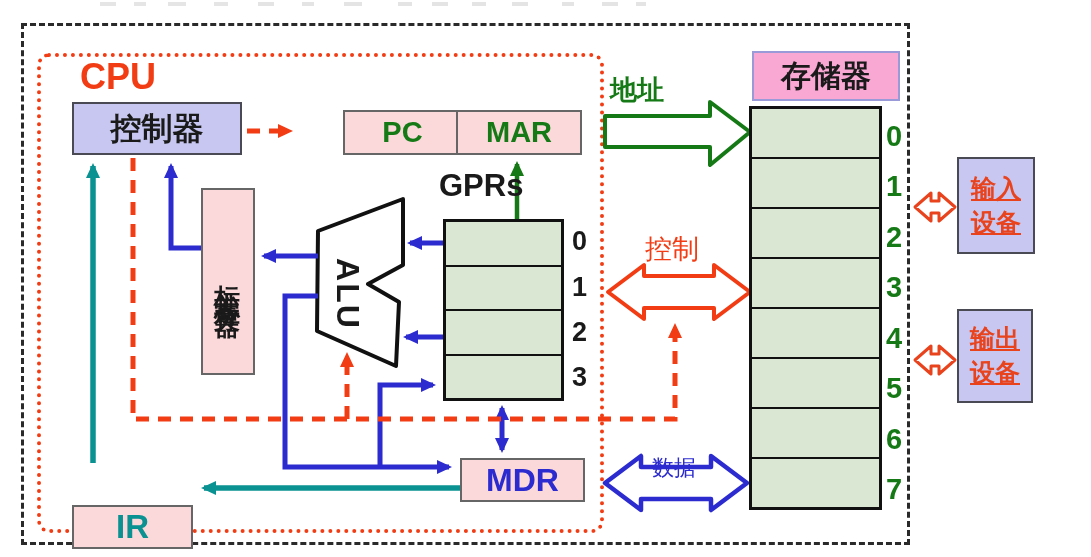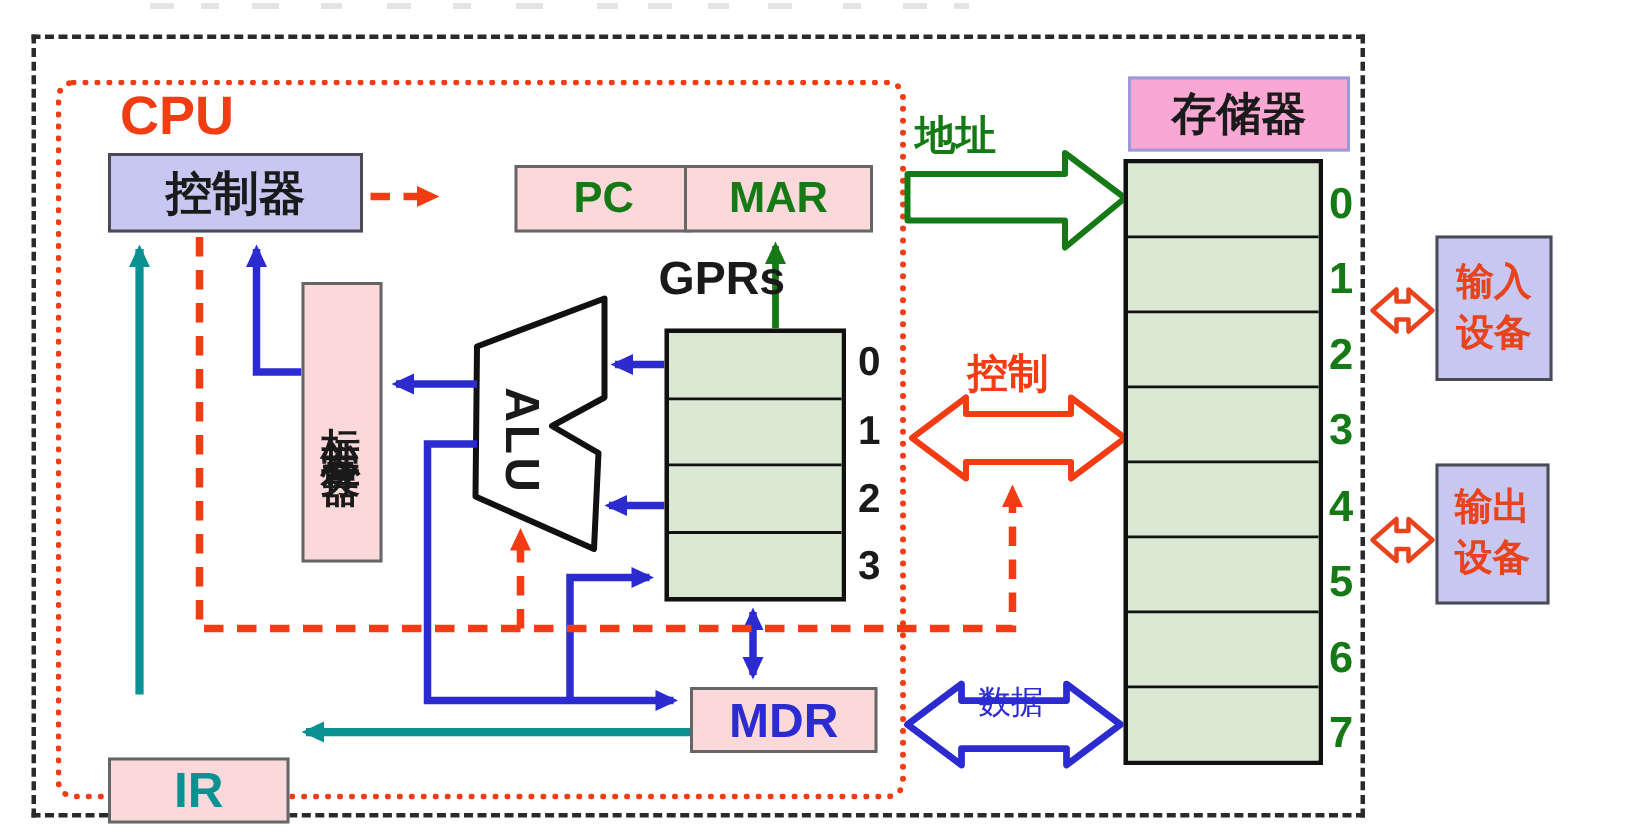--- a/index.html
+++ b/index.html
@@ -10,21 +10,21 @@
        font-weight:bold;}
   .lavender{background:#c7c7f1;border:2px solid #4a4a55;}
   .pink{background:#fbd9da;border:2px solid #666;}
   .outer-border{border:3px dashed #2a2a2a;}
   .cpu-border{border:4px dotted #f23c14;border-radius:12px;}
   .memory-stack{display:flex;flex-direction:column;border:3px solid #111;background:#d9e7d3;}
   .memory-stack .cell{flex:1;background:#d9e7d3;border-bottom:2px solid #111;}
   .memory-stack .cell:last-child{border-bottom:none;}
   .numlabel{position:absolute;font-weight:bold;line-height:1;}
   .vtext{writing-mode:vertical-rl;text-orientation:upright;letter-spacing:7px;}
-  .iotext{color:#e8431d;font-weight:bold;font-size:25px;line-height:1.35;text-align:center;width:56px;}
+  .iotext{color:#e8431d;font-weight:bold;font-size:25px;line-height:1.35;text-align:center;width:56px;text-decoration:underline;}
   svg{position:absolute;left:0;top:0;}
 </style>
 </head>
 <body>
 
 <div class="stage">
 
   <div class="abs outer-border" style="left:21px;top:23px;width:889px;height:522px;"></div>
 
   <div class="abs cpu-border" style="left:37px;top:53px;width:567px;height:480px;"></div>
@@ -152,21 +152,21 @@
   <div class="numlabel" style="left:886px;top:122px;font-size:29px;color:#157a15;">0</div>
   <div class="numlabel" style="left:886px;top:172px;font-size:29px;color:#157a15;">1</div>
   <div class="numlabel" style="left:886px;top:223px;font-size:29px;color:#157a15;">2</div>
   <div class="numlabel" style="left:886px;top:273px;font-size:29px;color:#157a15;">3</div>
   <div class="numlabel" style="left:886px;top:324px;font-size:29px;color:#157a15;">4</div>
   <div class="numlabel" style="left:886px;top:374px;font-size:29px;color:#157a15;">5</div>
   <div class="numlabel" style="left:886px;top:425px;font-size:29px;color:#157a15;">6</div>
   <div class="numlabel" style="left:886px;top:475px;font-size:29px;color:#157a15;">7</div>
 
   <div class="abs" style="left:610px;top:72px;font-size:27px;font-weight:bold;color:#157a15;">地址</div>
-  <div class="abs" style="left:645px;top:231px;font-size:27px;font-weight:bold;color:#f23c14;">控制</div>
+  <div class="abs" style="left:645px;top:231px;font-size:27px;font-weight:normal;color:#f23c14;">控制</div>
   <div class="abs" style="left:652px;top:453px;font-size:22px;font-weight:normal;color:#2b2bd0;">数据</div>
 
   <div class="box lavender" style="left:957px;top:157px;width:78px;height:97px;">
     <span class="iotext">输入设备</span>
   </div>
   <div class="box lavender" style="left:957px;top:309px;width:76px;height:94px;">
     <span class="iotext">输出设备</span>
   </div>
 
 </div>

